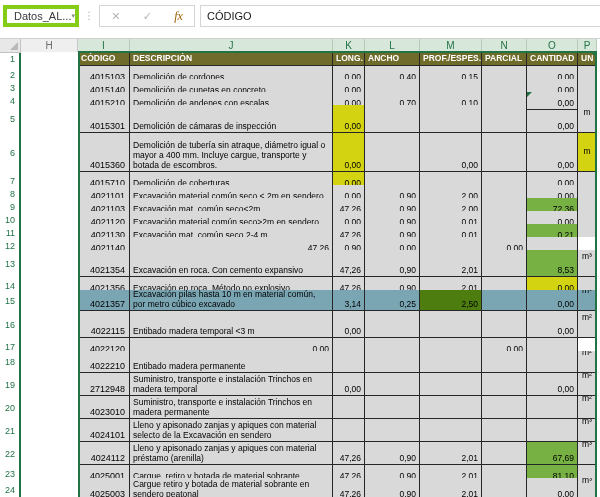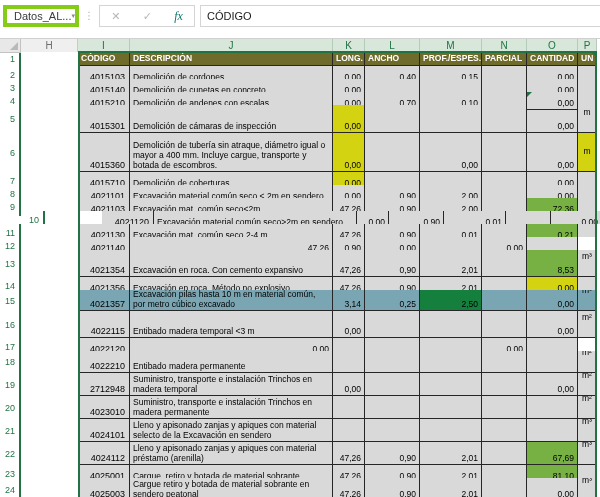--- a/index.html
+++ b/index.html
@@ -9,21 +9,21 @@
   
   .fbar { display: flex; align-items: center; height: 29px; padding: 3px 0 0 3px; }
   .namebox { width: 76px; height: 22px; border: 4px solid #84cc16; display: flex;
              align-items: center; justify-content: space-between; padding: 0 5px 0 7px;
              font-size: 11px; color: #3a3a3a; background: #fff; }
   .caret { font-size: 7px; color: #8a8a8a; }
   .fdots { margin: 0 5px; color: #b0b0b0; font-size: 10px; line-height: 10px; }
   .fbuttons { height: 22px; width: 96px; border: 1px solid #d4d4d4; display: flex;
               align-items: center; justify-content: space-around; background: #fff; }
   .fbtn { font-size: 11px; color: #b6b6b6; }
-  .fbtn.fx { color: #0f766e; font-style: italic; font-family: "Liberation Serif", serif; font-size: 12px; }
+  .fbtn.fx { color: #a16207; font-style: italic; font-family: "Liberation Serif", serif; font-size: 12px; }
   .ffield { flex: 1; height: 22px; border: 1px solid #d4d4d4; border-right: none; margin-left: 5px;
             display: flex; align-items: center; padding-left: 6px; font-size: 11px; color: #1a1a1a; background: #fff; }
 
   
   #sheet { position: absolute; left: 0; top: 38px; width: 600px; height: 459px; overflow: hidden; }
   .gridcols { display: grid; grid-template-columns: 21px 57px 52px 203px 32px 55px 62px 45px 51px 19px 3px; }
   #col-strip { height: 14px; border-top: 1px solid #d0d0d0; }
   .corner { background: #e8e8e8; border-right: 1px solid #c3c3c3; border-bottom: 1px solid #c3c3c3; position: relative; }
   .corner::after { content: ""; position: absolute; right: 2px; bottom: 2px;
                    border-left: 8px solid transparent; border-bottom: 8px solid #b9b9b9; }
@@ -201,21 +201,21 @@
           <div class="c codec">4021103</div>
           <div class="c desc">Excavación mat. común seco&lt;2m</div>
           <div class="c numc">47,26</div>
           <div class="c numc">0,90</div>
           <div class="c numc">2,00</div>
           <div class="c numc"></div>
           <div class="c numc" style="background: rgb(119, 176, 67);">72,36</div>
           <div class="c unc">m³</div>
           <div class="sliver"></div>
         </div>
-        <div class="row gridcols" style="height: 13px; margin-left: 24px;">
+        <div class="row gridcols" style="height: 13px;">
           <div class="rn">10</div>
           <div class="hc"></div>
           <div class="c codec">4021120</div>
           <div class="c desc">Excavación material común seco&gt;2m en sendero</div>
           <div class="c numc">0,00</div>
           <div class="c numc">0,90</div>
           <div class="c numc">0,01</div>
           <div class="c numc"></div>
           <div class="c numc">0,00</div>
           <div class="c unc">m³</div>
@@ -272,21 +272,21 @@
           <div class="c unc">m³</div>
           <div class="sliver"></div>
         </div>
         <div class="row gridcols" style="height: 21px;">
           <div class="rn">15</div>
           <div class="hc"></div>
           <div class="c codec" style="background: rgb(122, 166, 180);">4021357</div>
           <div class="c desc" style="background: rgb(122, 166, 180);">Excavación pilas hasta 10 m en material común, por metro cúbico excavado</div>
           <div class="c numc" style="background: rgb(122, 166, 180);">3,14</div>
           <div class="c numc" style="background: rgb(122, 166, 180);">0,25</div>
-          <div class="c numc" style="background: #15803d;">2,50</div>
+          <div class="c numc" style="background: #4d7c0f;">2,50</div>
           <div class="c numc" style="background: rgb(122, 166, 180);"></div>
           <div class="c numc" style="background: rgb(122, 166, 180);">0,00</div>
           <div class="c unc" style="background: rgb(122, 166, 180);">m³</div>
           <div class="sliver"></div>
         </div>
         <div class="row gridcols" style="height: 27px;">
           <div class="rn">16</div>
           <div class="hc"></div>
           <div class="c codec">4022115</div>
           <div class="c desc">Entibado madera temporal &lt;3 m</div>

